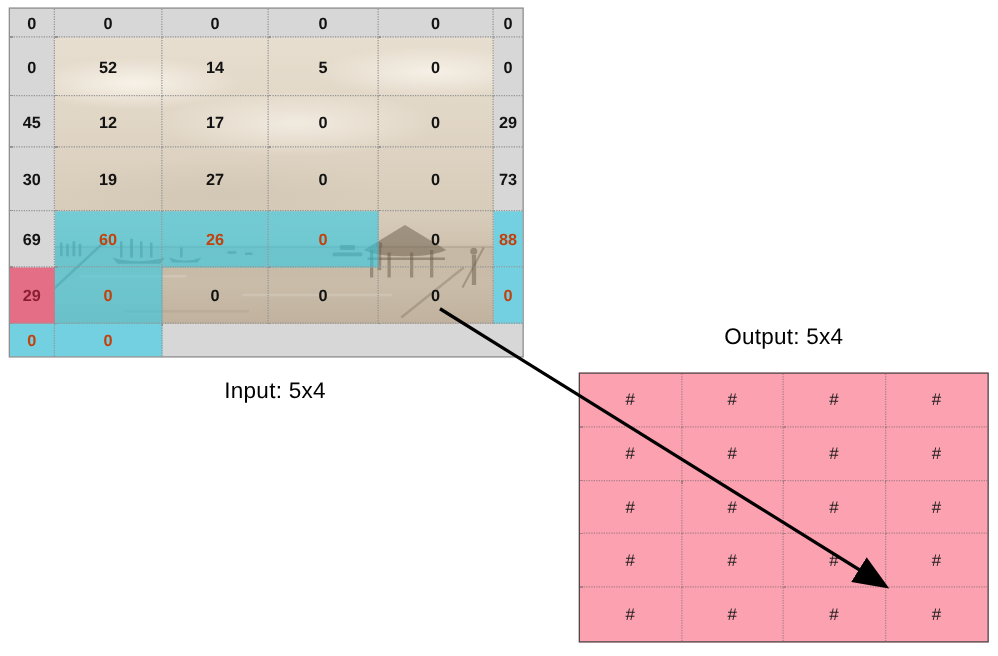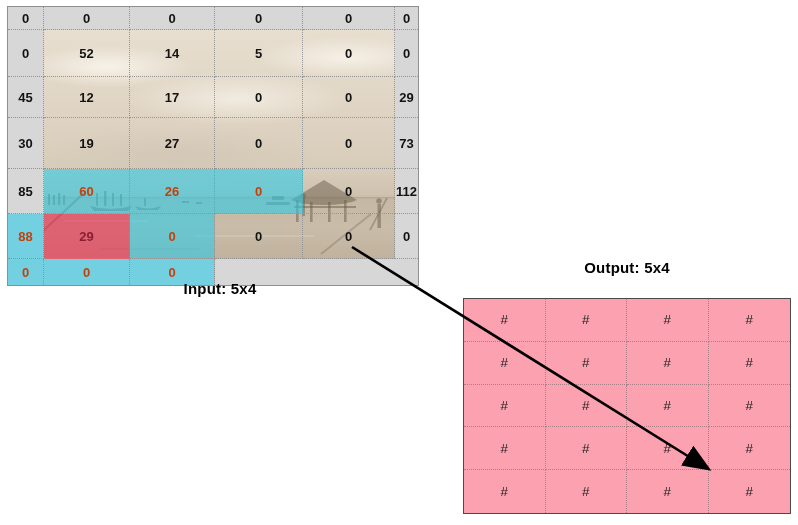--- a/index.html
+++ b/index.html
@@ -39,24 +39,24 @@
     border-right:1px dotted #949494;border-bottom:1px dotted #949494;
     font-weight:bold;font-size:13px;color:#121212;
   }
   .input-grid .cell:nth-child(6n){border-right:none;}
   .input-grid .cell:nth-child(n+37){border-bottom:none;}
   .cell.cyan{background:rgba(43,203,232,0.58);color:#c2410c;}
   .cell.red{background:rgba(236,40,78,0.60);color:#8a1f34;}
 
   
   .grid-label{
-    font-weight:bold;font-size:15px;color:#000;text-align:center;
+    font-weight:normal;font-size:18px;color:#000;text-align:center;
     letter-spacing:.2px;
   }
-  .input-label{left:15px;top:280px;width:410px;}
+  .input-label{left:15px;top:302px;width:410px;}
   .output-label{left:463px;top:259px;width:328px;}
 
   
   .output-grid{
     left:463px;top:298px;width:328px;height:216px;box-sizing:border-box;
     background:#fba1b0;border:1.5px solid #4a4a4a;
     display:grid;
     grid-template-columns:repeat(4,1fr);
     grid-template-rows:repeat(5,1fr);
   }
@@ -149,27 +149,26 @@
 
   <div class="cell">0</div>
   <div class="cell">29</div>
   <div class="cell">30</div>
   <div class="cell">19</div>
   <div class="cell">27</div>
   <div class="cell">0</div>
 
   <div class="cell">0</div>
   <div class="cell">73</div>
-  <div class="cell">85</div>
+  <div class="cell">69</div>
   <div class="cell cyan">60</div>
   <div class="cell cyan">26</div>
   <div class="cell cyan">0</div>
 
   <div class="cell">0</div>
-  <div class="cell">112</div>
   <div class="cell cyan">88</div>
   <div class="cell red">29</div>
   <div class="cell cyan">0</div>
 
   <div class="cell">0</div>
   <div class="cell">0</div>
   <div class="cell">0</div>
   <div class="cell cyan">0</div>
   <div class="cell cyan">0</div>
   <div class="cell cyan">0</div>

